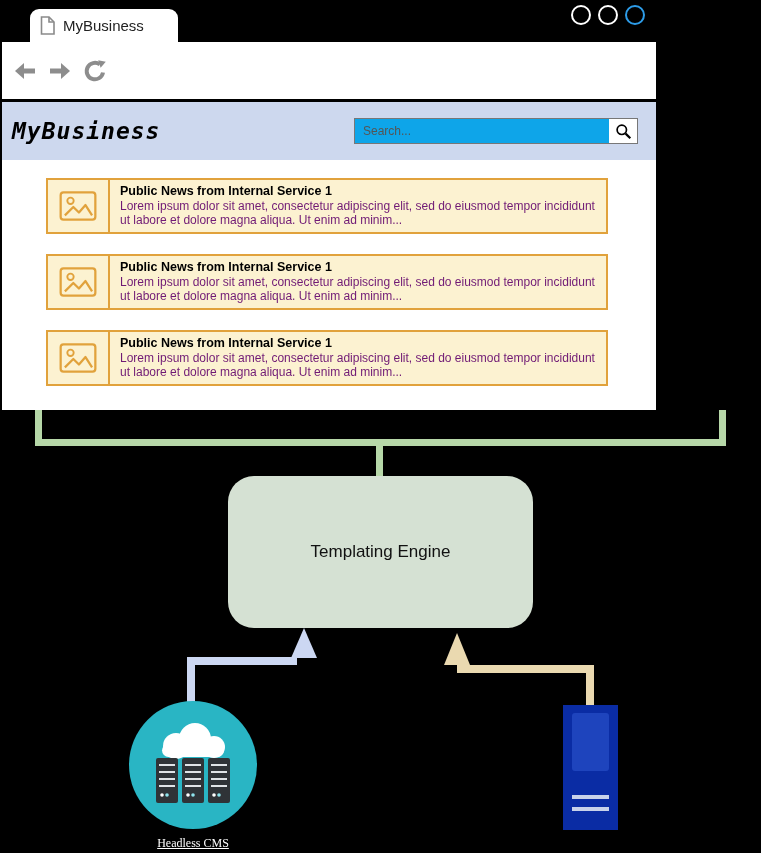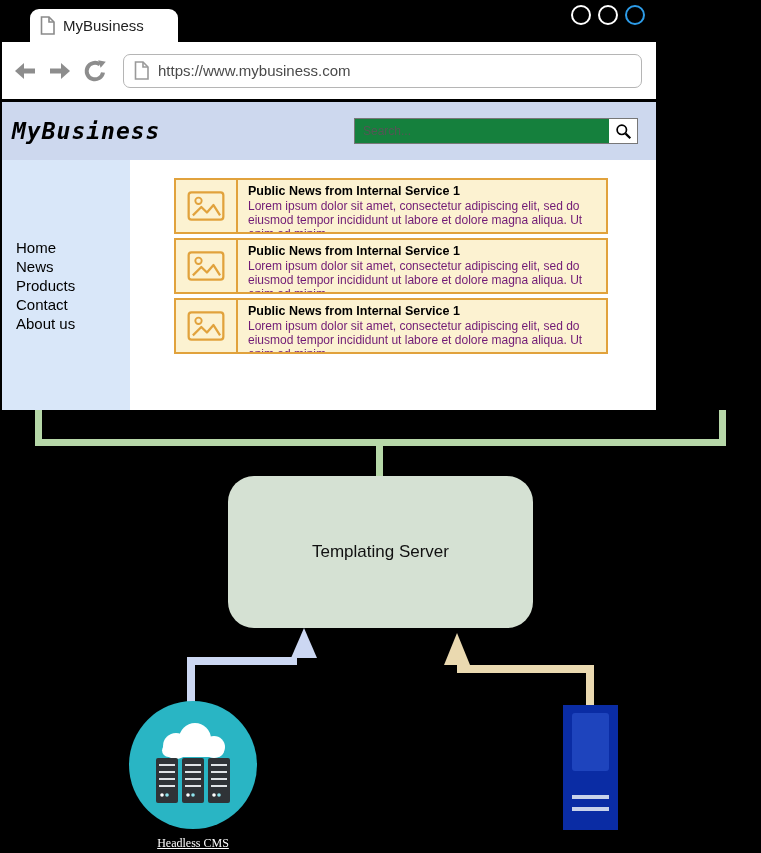--- a/index.html
+++ b/index.html
@@ -22,33 +22,33 @@
   .nav-btn { display:flex; align-items:center; justify-content:center; width:26px; height:26px; flex:none; }
   .urlbar { flex:1; height:32px; border:1.5px solid #b5b5b5; border-radius:7px; margin-left:6px; margin-right:4px;
             display:flex; align-items:center; gap:9px; padding:0 10px; background:#fff; }
   .url-text { font-size:15px; color:#4a4a4a; white-space:nowrap; }
 
   .site-header { height:58px; background:#cdd8ee; border-left:2px solid #000; border-right:2px solid #000;
                  box-sizing:border-box; display:flex; align-items:center; justify-content:space-between;
                  padding:0 18px 0 10px; }
   .logo { font-family:"DejaVu Sans Mono", monospace; font-style:italic; font-weight:bold;
           font-size:23px; letter-spacing:1px; color:#000; }
-  .searchbox { display:flex; align-items:center; border:1px solid #777; background:#15803d; height:26px; width:284px;
+  .searchbox { display:flex; align-items:center; border:1px solid #777; background:#0ea5e9; height:26px; width:284px;
                box-sizing:border-box; }
   .searchbox input { flex:1; border:none; outline:none; padding:0 8px; font-size:12px; background:transparent;
                      font-family:"Liberation Sans", sans-serif; color:#222; min-width:0; }
   .searchbox input::placeholder { color:#555; }
   .searchbox button { width:28px; height:100%; border:none; background:#fff; display:flex; align-items:center;
                       justify-content:center; padding:0; cursor:pointer; }
 
   .content { display:flex; height:250px; background:#fff; border-left:2px solid #000; border-right:2px solid #000;
              box-sizing:border-box; }
   .sidebar { width:128px; background:#d9e7f9; padding:78px 0 0 14px; box-sizing:border-box; flex:none; }
   .side-item { font-size:15px; line-height:19px; color:#000; cursor:pointer; }
-  .main { flex:1; padding:18px 48px 12px 44px; display:flex; flex-direction:column; gap:4px; min-width:0; }
+  .main { flex:1; padding:18px 48px 12px 44px; display:flex; flex-direction:column; gap:20px; min-width:0; }
 
   .card { display:flex; border:2px solid #e1a23c; background:#fcf2d1; height:56px; box-sizing:border-box; }
   .card-img { width:60px; border-right:2px solid #e1a23c; display:flex; align-items:center; justify-content:center;
               flex:none; }
   .card-text { padding:4px 10px; overflow:hidden; }
   .card-title { font-size:12.5px; font-weight:bold; color:#000; margin-bottom:1px; white-space:nowrap; }
   .card-body { font-size:12px; color:#701a75; line-height:14px; }
 
   
   .line { position:absolute; }
@@ -107,52 +107,36 @@
       <svg width="24" height="20" viewBox="0 0 24 20">
           <path d="M13 2 L22 10 l-9 8 v-5.5 H2 v-5 h11 z" fill="#8d8d8d"></path>
         </svg>
     </span>
     <span class="nav-btn">
       <svg width="24" height="24" viewBox="0 0 24 24">
           <path d="M20 13.5 a8.2 8.2 0 1 1 -3.2 -8" fill="none" stroke="#8d8d8d" stroke-width="4"></path>
           <path d="M15.2 1.2 l7.6 1.6 -5.2 6 z" fill="#8d8d8d"></path>
         </svg>
     </span>
-    <div class="urlbar">
-      <span style="display:flex;">
-        <svg width="15" height="19" viewBox="0 0 15 19">
-            <path d="M1.5 1 h7.5 l5 5 v12 h-12.5 z" fill="#fff" stroke="#9a9a9a" stroke-width="1.6"></path>
-            <path d="M9 1 v5 h5" fill="none" stroke="#9a9a9a" stroke-width="1.6"></path>
-          </svg>
-      </span>
-      <span class="url-text">https://www.mybusiness.com</span>
-    </div>
   </div>
 
   <div class="site-header">
     <div class="logo">MyBusiness</div>
     <div class="searchbox">
       <input placeholder="Search..." style="">
       <button>
         <svg width="17" height="17" viewBox="0 0 20 20">
             <circle cx="8" cy="8" r="5.5" fill="none" stroke="#000" stroke-width="2"></circle>
             <line x1="12.5" y1="12.5" x2="18" y2="18" stroke="#000" stroke-width="2.6"></line>
           </svg>
       </button>
     </div>
   </div>
 
   <div class="content">
-    <div class="sidebar">
-      <div class="side-item">Home</div>
-      <div class="side-item">News</div>
-      <div class="side-item">Products</div>
-      <div class="side-item">Contact</div>
-      <div class="side-item">About us</div>
-    </div>
 
     <div class="main">
       <div class="card">
         <div class="card-img">
           <svg width="38" height="30" viewBox="0 0 40 32">
               <rect x="1.5" y="1.5" width="37" height="29" rx="3" fill="none" stroke="#e1a23c" stroke-width="2.4"></rect>
               <circle cx="12" cy="10.5" r="3.4" fill="none" stroke="#e1a23c" stroke-width="2"></circle>
               <path d="M6 26 l9 -9 6 6 7 -8 7 11" fill="none" stroke="#e1a23c" stroke-width="2.4" stroke-linejoin="round"></path>
             </svg>
         </div>
@@ -192,21 +176,21 @@
     </div>
   </div>
 </div>
 
 <div class="line green" style="left:35px; top:410px; width:7px; height:36px;"></div>
 <div class="line green" style="left:719px; top:410px; width:7px; height:36px;"></div>
 <div class="line green" style="left:35px; top:439px; width:691px; height:7px;"></div>
 <div class="line green" style="left:376px; top:446px; width:7px; height:31px;"></div>
 
 <div class="engine-box">
-  <div>Templating Server</div>
+  <div>Templating Engine</div>
 </div>
 
 <div class="line lav" style="left:187px; top:657px; width:8px; height:48px;"></div>
 <div class="line lav" style="left:187px; top:657px; width:110px; height:8px;"></div>
 <div class="arrowhead ah-lav"></div>
 
 <div class="line tan" style="left:586px; top:665px; width:8px; height:42px;"></div>
 <div class="line tan" style="left:457px; top:665px; width:137px; height:8px;"></div>
 <div class="arrowhead ah-tan"></div>
 

